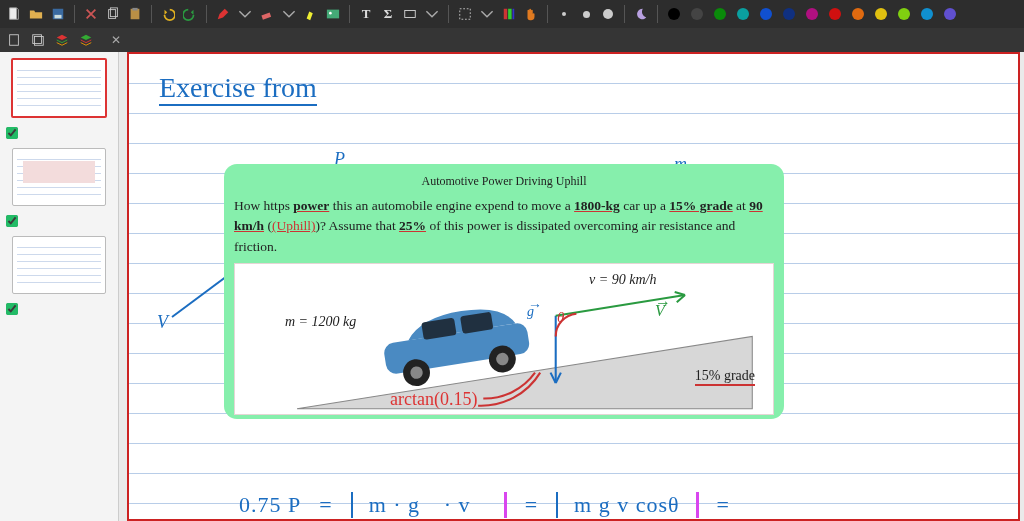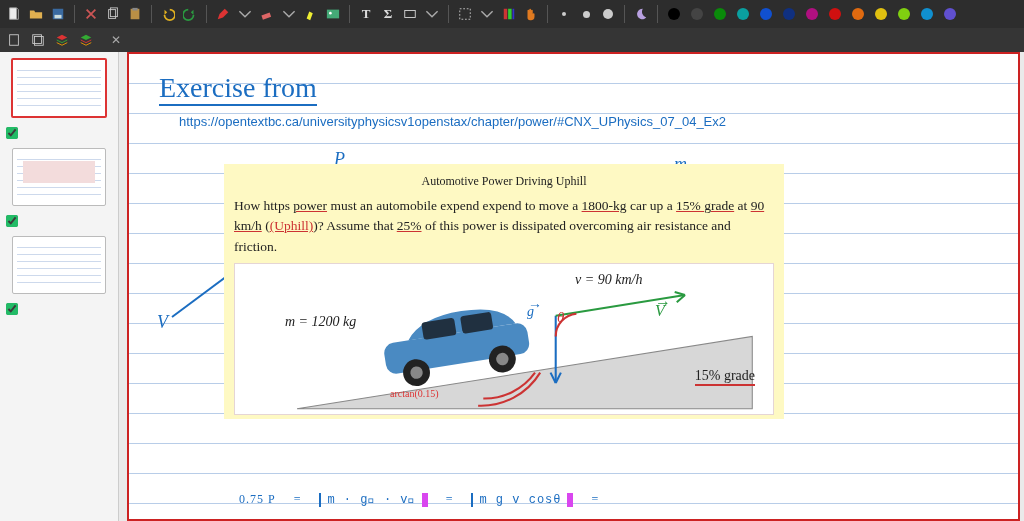--- a/index.html
+++ b/index.html
@@ -20,31 +20,31 @@
   .page-wrap{flex:1;background:#eaeaea;position:relative;overflow:hidden;}
   .page{position:absolute;left:8px;top:0;right:4px;bottom:0;background:#fff;border:2px solid #c22;overflow:hidden;}
   
   .ruled{position:absolute;inset:0;background:repeating-linear-gradient(to bottom,transparent 0,transparent 29px,#b8cde8 29px,#b8cde8 30px);}
   
   .hand{font-family:"Comic Sans MS","Segoe Script",cursive;color:#1b6dc1;position:absolute;white-space:nowrap;}
   .underline{border-bottom:2px solid #1b6dc1;display:inline-block;}
   .hand.red{color:#d33;}
   .link{font-family:sans-serif;color:#1b6dc1;position:absolute;font-size:13px;}
   
-  .prob{position:absolute;left:95px;top:110px;width:540px;background:#fef9c3;padding:8px 10px 4px;font-family:Georgia,serif;font-size:13.5px;line-height:1.5;color:#222;}
+  .prob{position:absolute;left:95px;top:110px;width:540px;background:#86efac;padding:8px 10px 4px;font-family:Georgia,serif;font-size:13.5px;line-height:1.5;color:#222;border-radius:13px;}
   .prob-title{text-align:center;font-size:12px;margin-bottom:6px;}
   .prob .figlabel{color:#c33;text-decoration:underline;}
-  .prob u{text-decoration-color:#c33;text-decoration-thickness:1px;}
+  .prob u{text-decoration-color:#c33;text-decoration-thickness:1px;font-weight:bold;}
   .diagram{position:relative;height:150px;background:#fff;margin-top:6px;border:1px solid #e5d5d5;}
   .caption{font-style:italic;font-size:11px;margin-top:4px;color:#333;}
   
   .diagram svg{position:absolute;inset:0;}
   
-  .eqline{position:absolute;left:110px;right:20px;top:438px;font-family:"Comic Sans MS",cursive;color:#1b6dc1;font-size:12px;letter-spacing:1px;display:flex;gap:18px;align-items:center;}
-  .abs{border-left:2px solid #1b6dc1;border-right:6px solid #d946ef;padding:0 6px;font-family:Liberation Mono, monospace;}
+  .eqline{position:absolute;left:110px;right:20px;top:438px;font-family:"Comic Sans MS",cursive;color:#1b6dc1;font-size:22px;letter-spacing:1px;display:flex;gap:18px;align-items:center;}
+  .abs{border-left:2px solid #1b6dc1;border-right:3px solid #d946ef;padding:0 16px;}
   
   .th-lines{position:absolute;inset:4px;background:repeating-linear-gradient(to bottom,transparent 0,transparent 6px,#cdd9ec 6px,#cdd9ec 7px);}
 </style>
 </head>
 <body>
 
 <div class="toolbar">
   <div class="tb-btn">
       <svg class="tb-ico" viewBox="0 0 16 16">
         <rect x="3" y="1" width="8" height="13" fill="#eee"></rect>
@@ -272,21 +272,20 @@
     <input type="checkbox" class="thumb-check" checked="" style="">
   </div>
 
   <div class="page-wrap">
     <div class="page">
       <div class="ruled"></div>
 
       <div class="hand" style="left:30px;top:18px;font-size:28px">
         <span class="underline">Exercise from</span>
       </div>
-      <div class="link" style="left:50px;top:60px">https://opentextbc.ca/universityphysicsv1openstax/chapter/power/#CNX_UPhysics_07_04_Ex2</div>
 
       <div class="hand" style="left:205px;top:95px;font-size:18px;font-style:italic">P</div>
       <svg style="position:absolute;left:180px;top:112px" width="40" height="50">
           <path d="M30 5 L8 40" stroke="#1b6dc1" stroke-width="2" fill="none"></path>
           <path d="M8 40 l4 -10 m-4 10 l10 -2" stroke="#1b6dc1" stroke-width="2" fill="none"></path>
         </svg>
 
       <div class="hand" style="left:545px;top:100px;font-size:18px;font-style:italic">m</div>
       <svg style="position:absolute;left:500px;top:115px" width="50" height="45">
           <path d="M45 5 L8 35" stroke="#1b6dc1" stroke-width="2" fill="none"></path>
@@ -295,21 +294,21 @@
 
       <div class="hand" style="left:28px;top:258px;font-size:18px;font-style:italic">V</div>
       <svg style="position:absolute;left:38px;top:188px" width="100" height="80">
           <path d="M5 75 L95 8" stroke="#1b6dc1" stroke-width="2" fill="none"></path>
           <path d="M95 8 l-12 2 m12 -2 l-4 11" stroke="#1b6dc1" stroke-width="2" fill="none"></path>
         </svg>
 
       <div class="prob">
         <div class="prob-title">Automotive Power Driving Uphill</div>
         <div>
-          <span>How https </span><u>power</u><span> must an automobile expend expend to move a </span><u>1800-kg</u><span> car up a </span><u>15% grade</u><span> at </span><u>90 km/h</u><span> (</span><span class="figlabel">(Uphill)</span><span>)? Assume that </span><u>25%</u><span> of this power is dissipated overcoming air resistance and friction.</span>
+          <span>How https </span><u>power</u><span> this an automobile engine expend to move a </span><u>1800-kg</u><span> car up a </span><u>15% grade</u><span> at </span><u>90 km/h</u><span> (</span><span class="figlabel">(Uphill)</span><span>)? Assume that </span><u>25%</u><span> of this power is dissipated overcoming air resistance and friction.</span>
         </div>
 
         <div class="diagram">
           <svg viewBox="0 0 520 150">
 
             <polygon points="60,140 500,70 500,140" fill="#d7d7d7" stroke="#888"></polygon>
 
             <g transform="translate(140,60) rotate(-9)">
               <rect x="0" y="18" width="140" height="30" rx="10" fill="#4a8ac2"></rect>
               <path d="M25 18 q15 -20 55 -20 q40 0 50 20 z" fill="#4a8ac2"></path>
@@ -325,27 +324,27 @@
             <path d="M310 115 l-5 -10 m5 10 l5 -10" stroke="#1b6dc1" stroke-width="2" fill="none"></path>
 
             <line x1="310" y1="50" x2="435" y2="30" stroke="#2a9a40" stroke-width="2"></line>
             <path d="M435 30 l-10 -3 m10 3 l-8 7" stroke="#2a9a40" stroke-width="2" fill="none"></path>
 
             <path d="M310 70 A22 22 0 0 1 330 48" fill="none" stroke="#c33" stroke-width="2"></path>
 
             <path d="M240 130 A60 60 0 0 0 290 105" fill="none" stroke="#c33" stroke-width="2"></path>
             <path d="M235 137 A67 67 0 0 0 295 105" fill="none" stroke="#c33" stroke-width="2"></path>
           </svg>
-          <div style="position:absolute;left:340px;top:8px;font:italic 14px Georgia">v = 90 km/h</div>
+          <div style="position:absolute;left:354px;top:8px;font:italic 14px Georgia">v = 90 km/h</div>
           <div style="position:absolute;left:50px;top:50px;font:italic 14px Georgia">m = 1200 kg</div>
           <div style="position:absolute;left:292px;top:40px;font:italic 14px Georgia;color:#1b6dc1"><span style="position:relative"><span style="position:absolute;left:1px;top:-8px">→</span><span>g</span></span></div>
           <div style="position:absolute;left:322px;top:45px;font:italic 15px Georgia;color:#c33">θ</div>
           <div style="position:absolute;left:420px;top:38px;font:italic 16px 'Comic Sans MS';color:#2a9a40"><span style="position:relative"><span style="position:absolute;left:0;top:-10px">→</span><span>V</span></span></div>
           <div style="position:absolute;right:18px;bottom:28px;font:14px Georgia;border-bottom:2px solid #c33">15% grade</div>
-          <div class="hand red" style="left:155px;top:122px;font-size:10px">arctan(0.15)</div>
+          <div class="hand red" style="left:155px;top:122px;font-size:18px">arctan(0.15)</div>
         </div>
       </div>
 
 
 
       <div class="eqline">
         <span>0.75 P</span>
         <span>=</span>
         <span class="abs">m · g⃗ · v⃗</span>
         <span>=</span>

